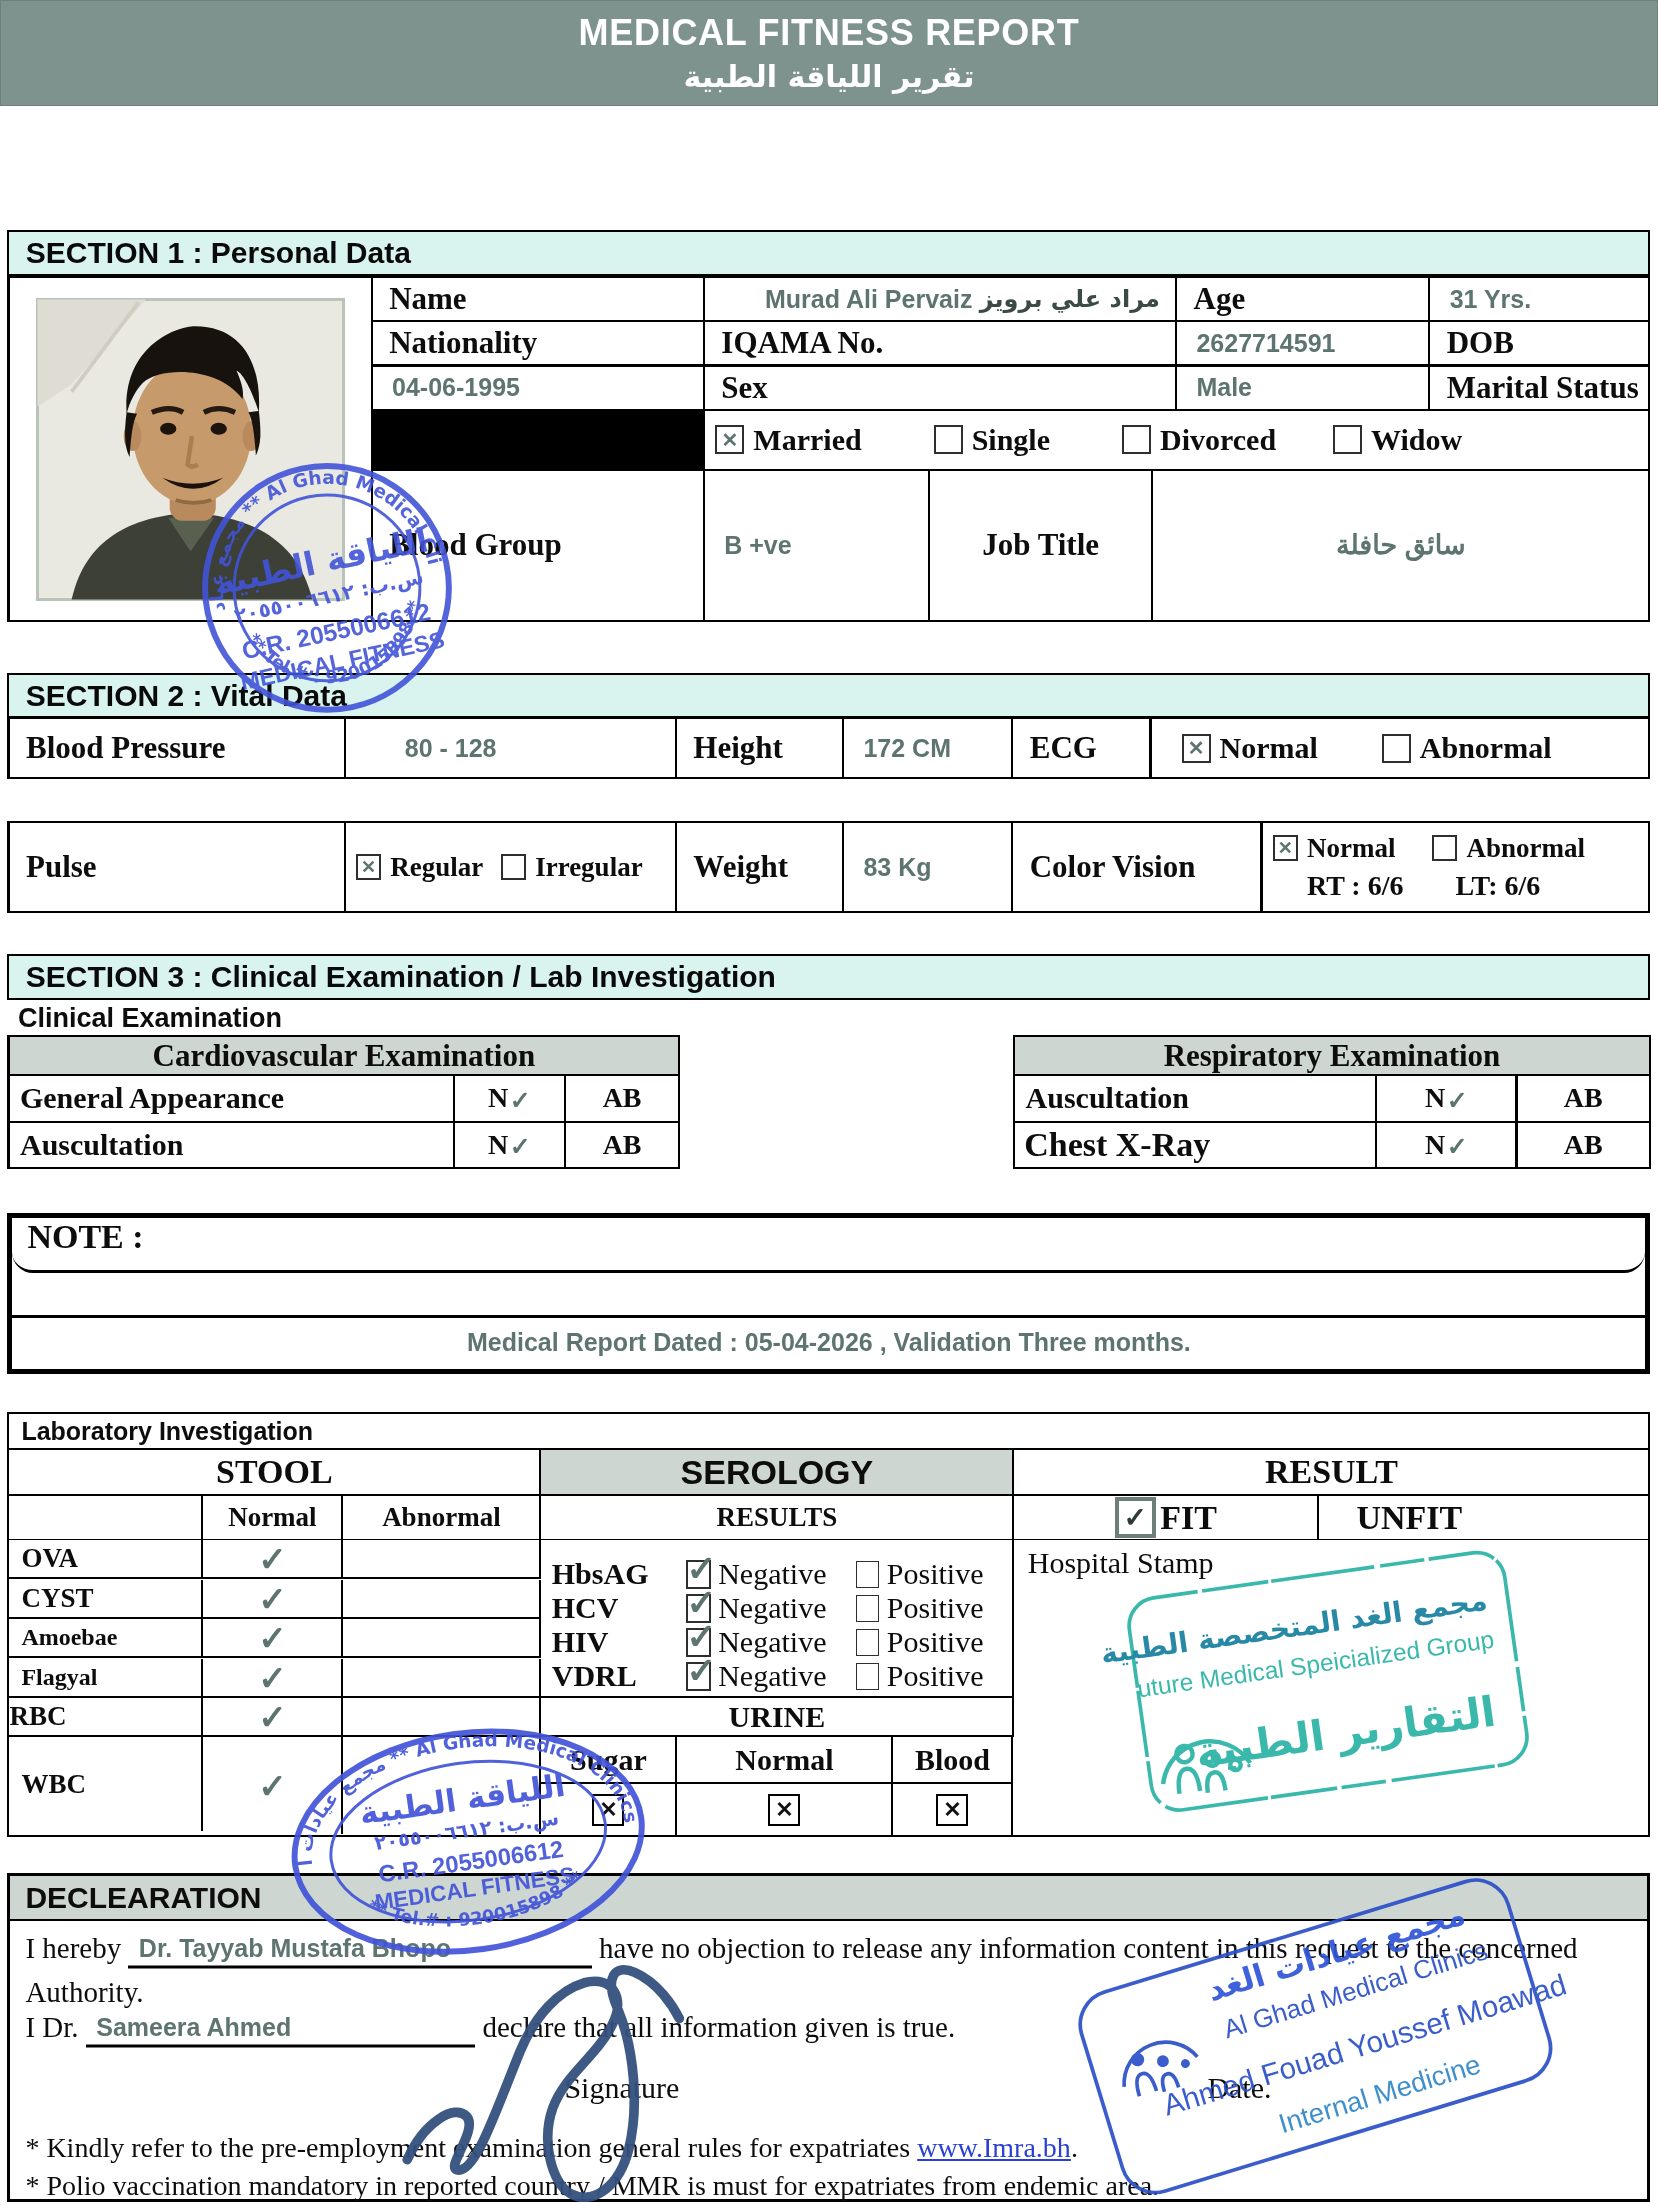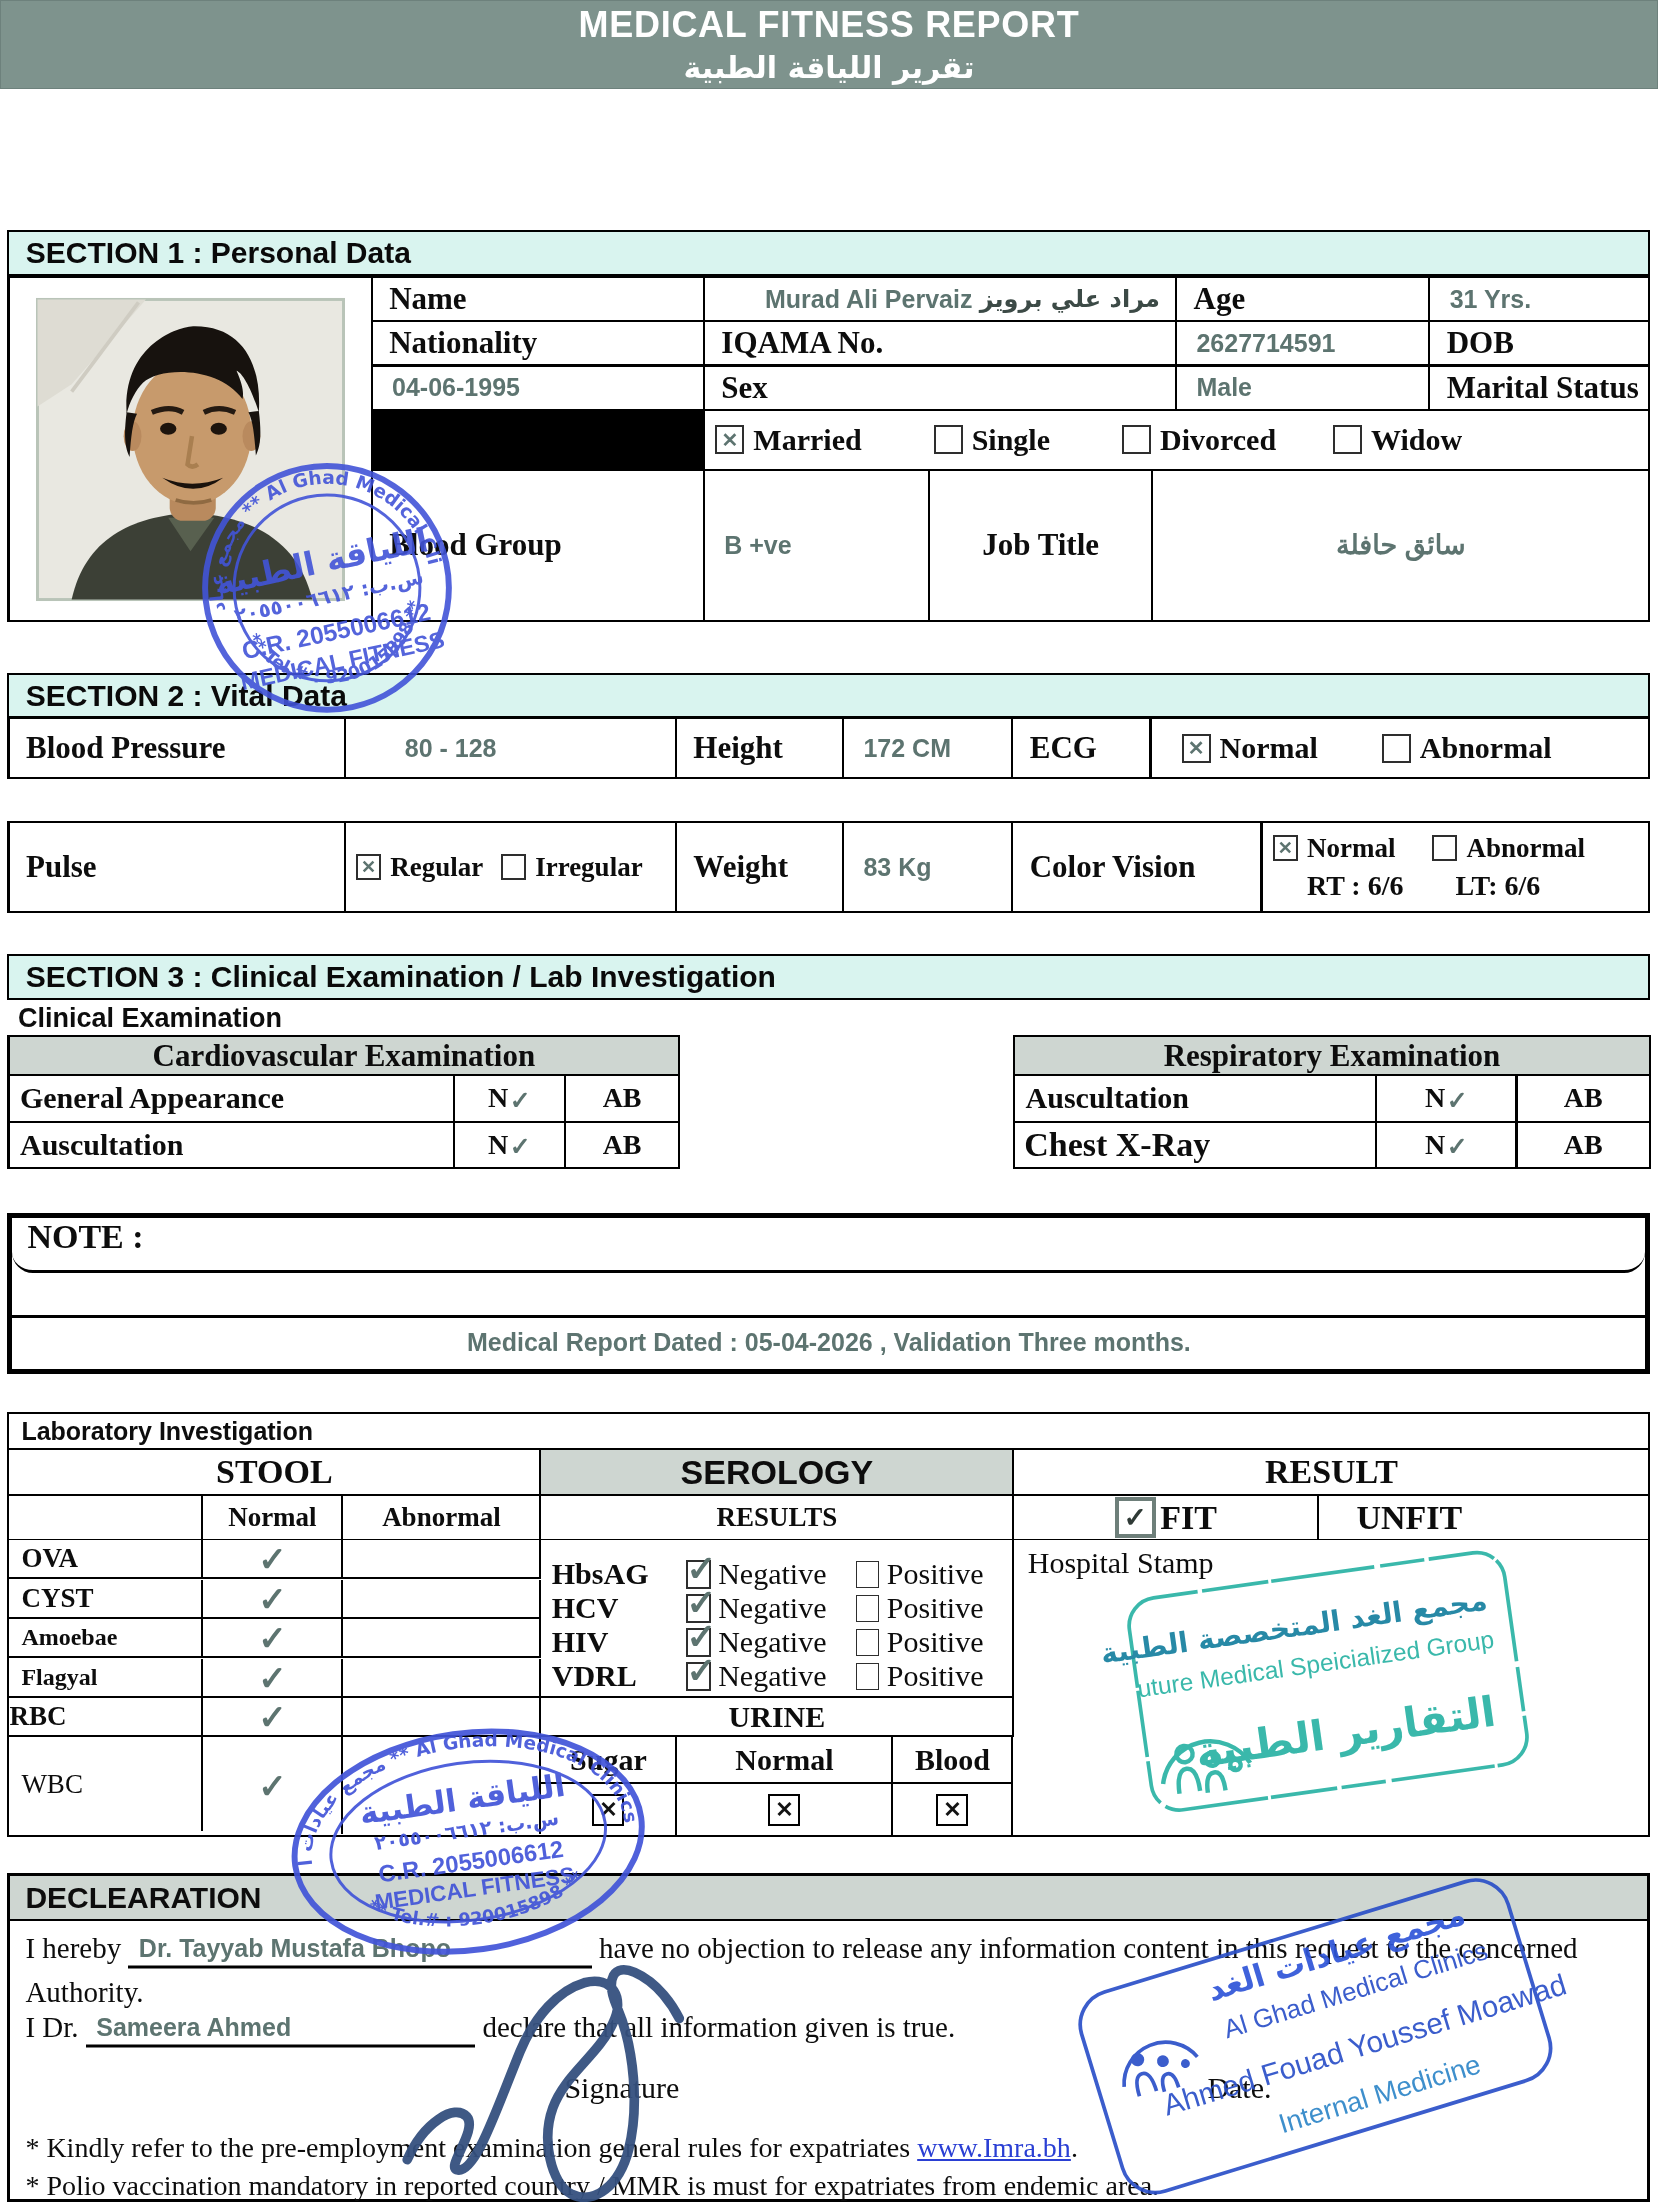--- a/index.html
+++ b/index.html
@@ -44,21 +44,21 @@
          display:inline-block;border-bottom:3px solid #000;padding:0 52px 3px 10.4px;transform:translateY(-1.5px);}
   .fnote{font-size:28px;font-family:"Liberation Serif",serif;}
   .link{color:#2a3fd4;text-decoration:underline;cursor:pointer;}
   .overlay{position:absolute;left:0;top:0;pointer-events:none;}
 </style>
 </head>
 <body>
 
 <div class="page">
 
-  <div class="abs band" style="left:0;top:140;width:1658px;height:89px;">
+  <div class="abs band" style="left:0;top:140;width:1658px;height:106px;">
     <div class="band-title">MEDICAL FITNESS REPORT</div>
     <div class="band-title-ar">تقرير اللياقة الطبية</div>
   </div>
 
   <div class="abs sec-hdr" style="left:7.4px;top:230px;width:1643px;height:46px;">SECTION 1 : Personal Data</div>
 
   <div class="abs grid" style="left:7.4px;top:276px;width:1643px;height:346px;
        grid-template-columns:361px 330px 470px 251px 1fr;grid-template-rows:42px 42px 42px 58px 1fr;">
 
     <div class="cell" style="grid-row:1/6;justify-content:center;">
@@ -251,21 +251,21 @@
         <span class="stk">✓</span>
       </div>
     <div class="lc br3 bb3" style="left:334px;top:245px;width:198px;height:39px;"></div>
 
     <div class="lc br3 bb3 serif" style="left:0;top:284px;width:194px;height:39px;font-weight:bold;font-size:27px;">RBC</div>
     <div class="lc br3 bb3" style="left:194px;top:284px;width:140px;height:39px;justify-content:center;">
         <span class="stk">✓</span>
       </div>
     <div class="lc br3 bb3" style="left:334px;top:284px;width:198px;height:39px;"></div>
 
-    <div class="lc br3 serif" style="left:0;top:323px;width:194px;height:94px;font-weight:normal;font-size:27px;padding-left:12px;">WBC</div>
+    <div class="lc br3 serif" style="left:0;top:323px;width:194px;height:94px;font-weight:bold;font-size:27px;padding-left:12px;">WBC</div>
     <div class="lc br3" style="left:194px;top:323px;width:140px;height:97px;justify-content:center;">
         <span class="stk">✓</span>
       </div>
     <div class="lc br3" style="left:334px;top:323px;width:198px;height:97px;"></div>
 
     <div class="lc br3 bb3" style="left:532px;top:126px;width:473px;height:158px;flex-direction:column;align-items:stretch;justify-content:flex-end;padding:3px 0;">
       <div class="flex" style="padding-left:10.4px;">
         <span class="serif" style="font-weight:bold;font-size:30px;width:134px;">HbsAG</span>
         <span class="sy">
             <span class="ck">✓</span>

